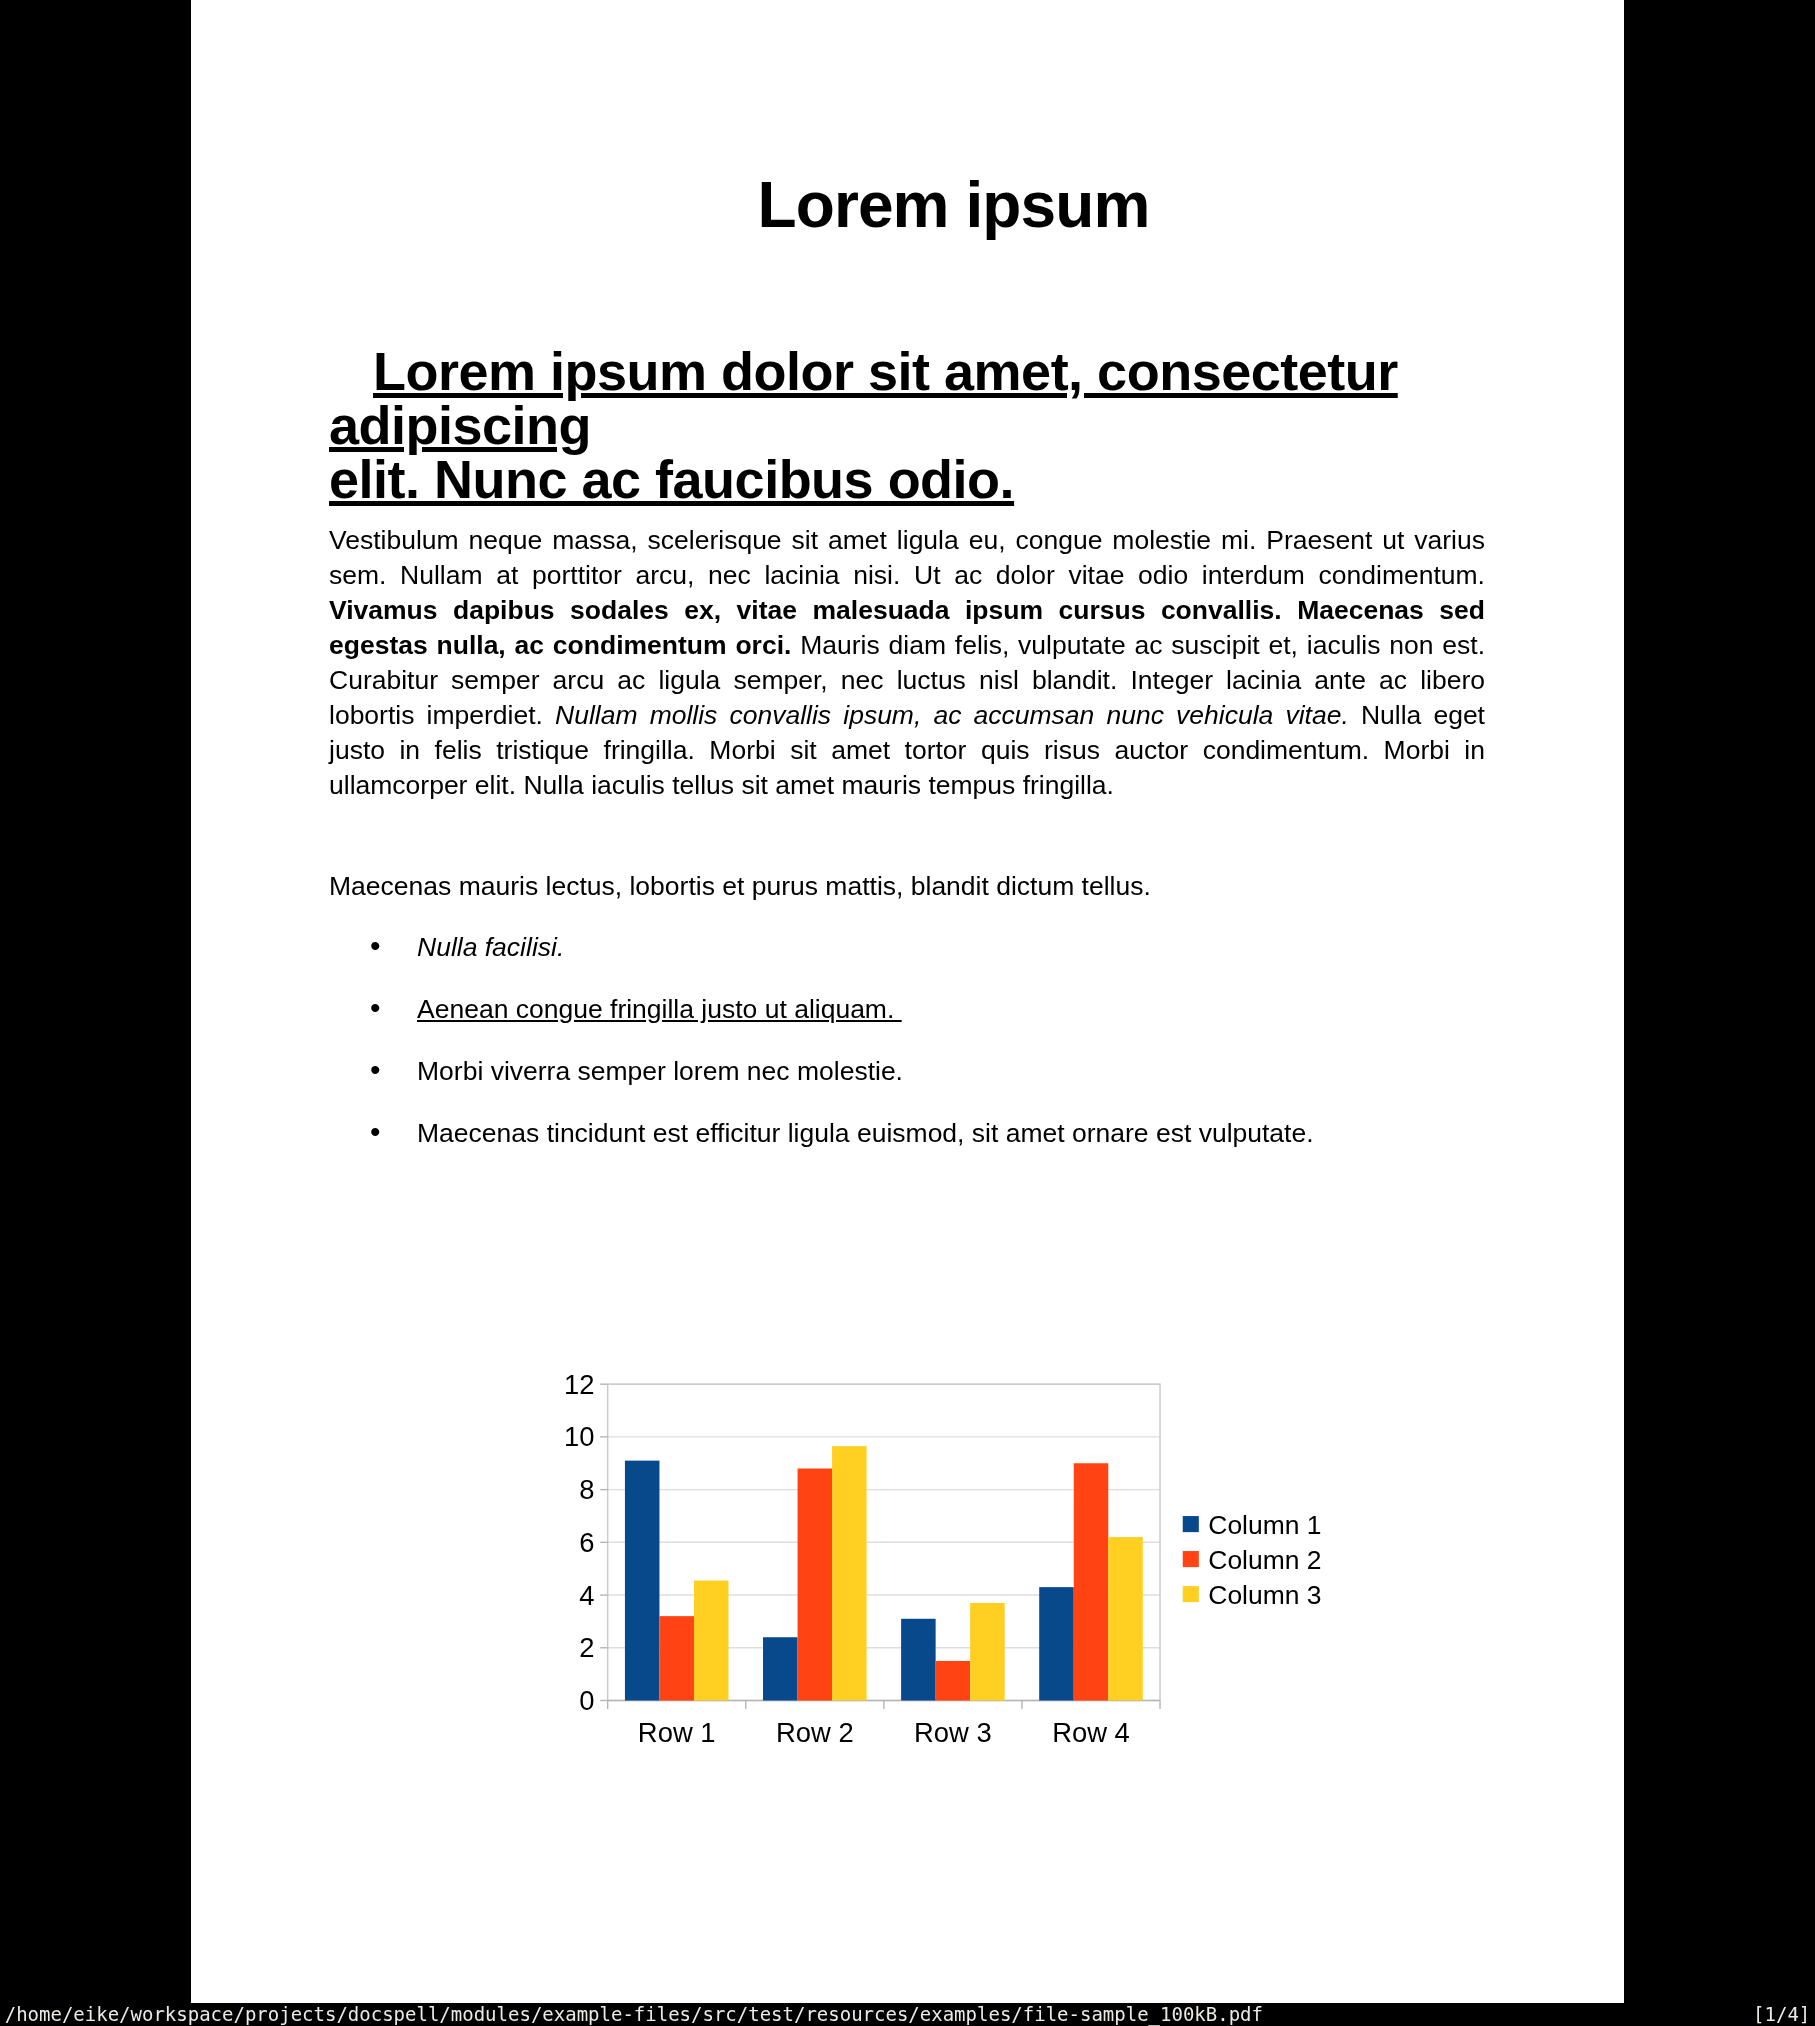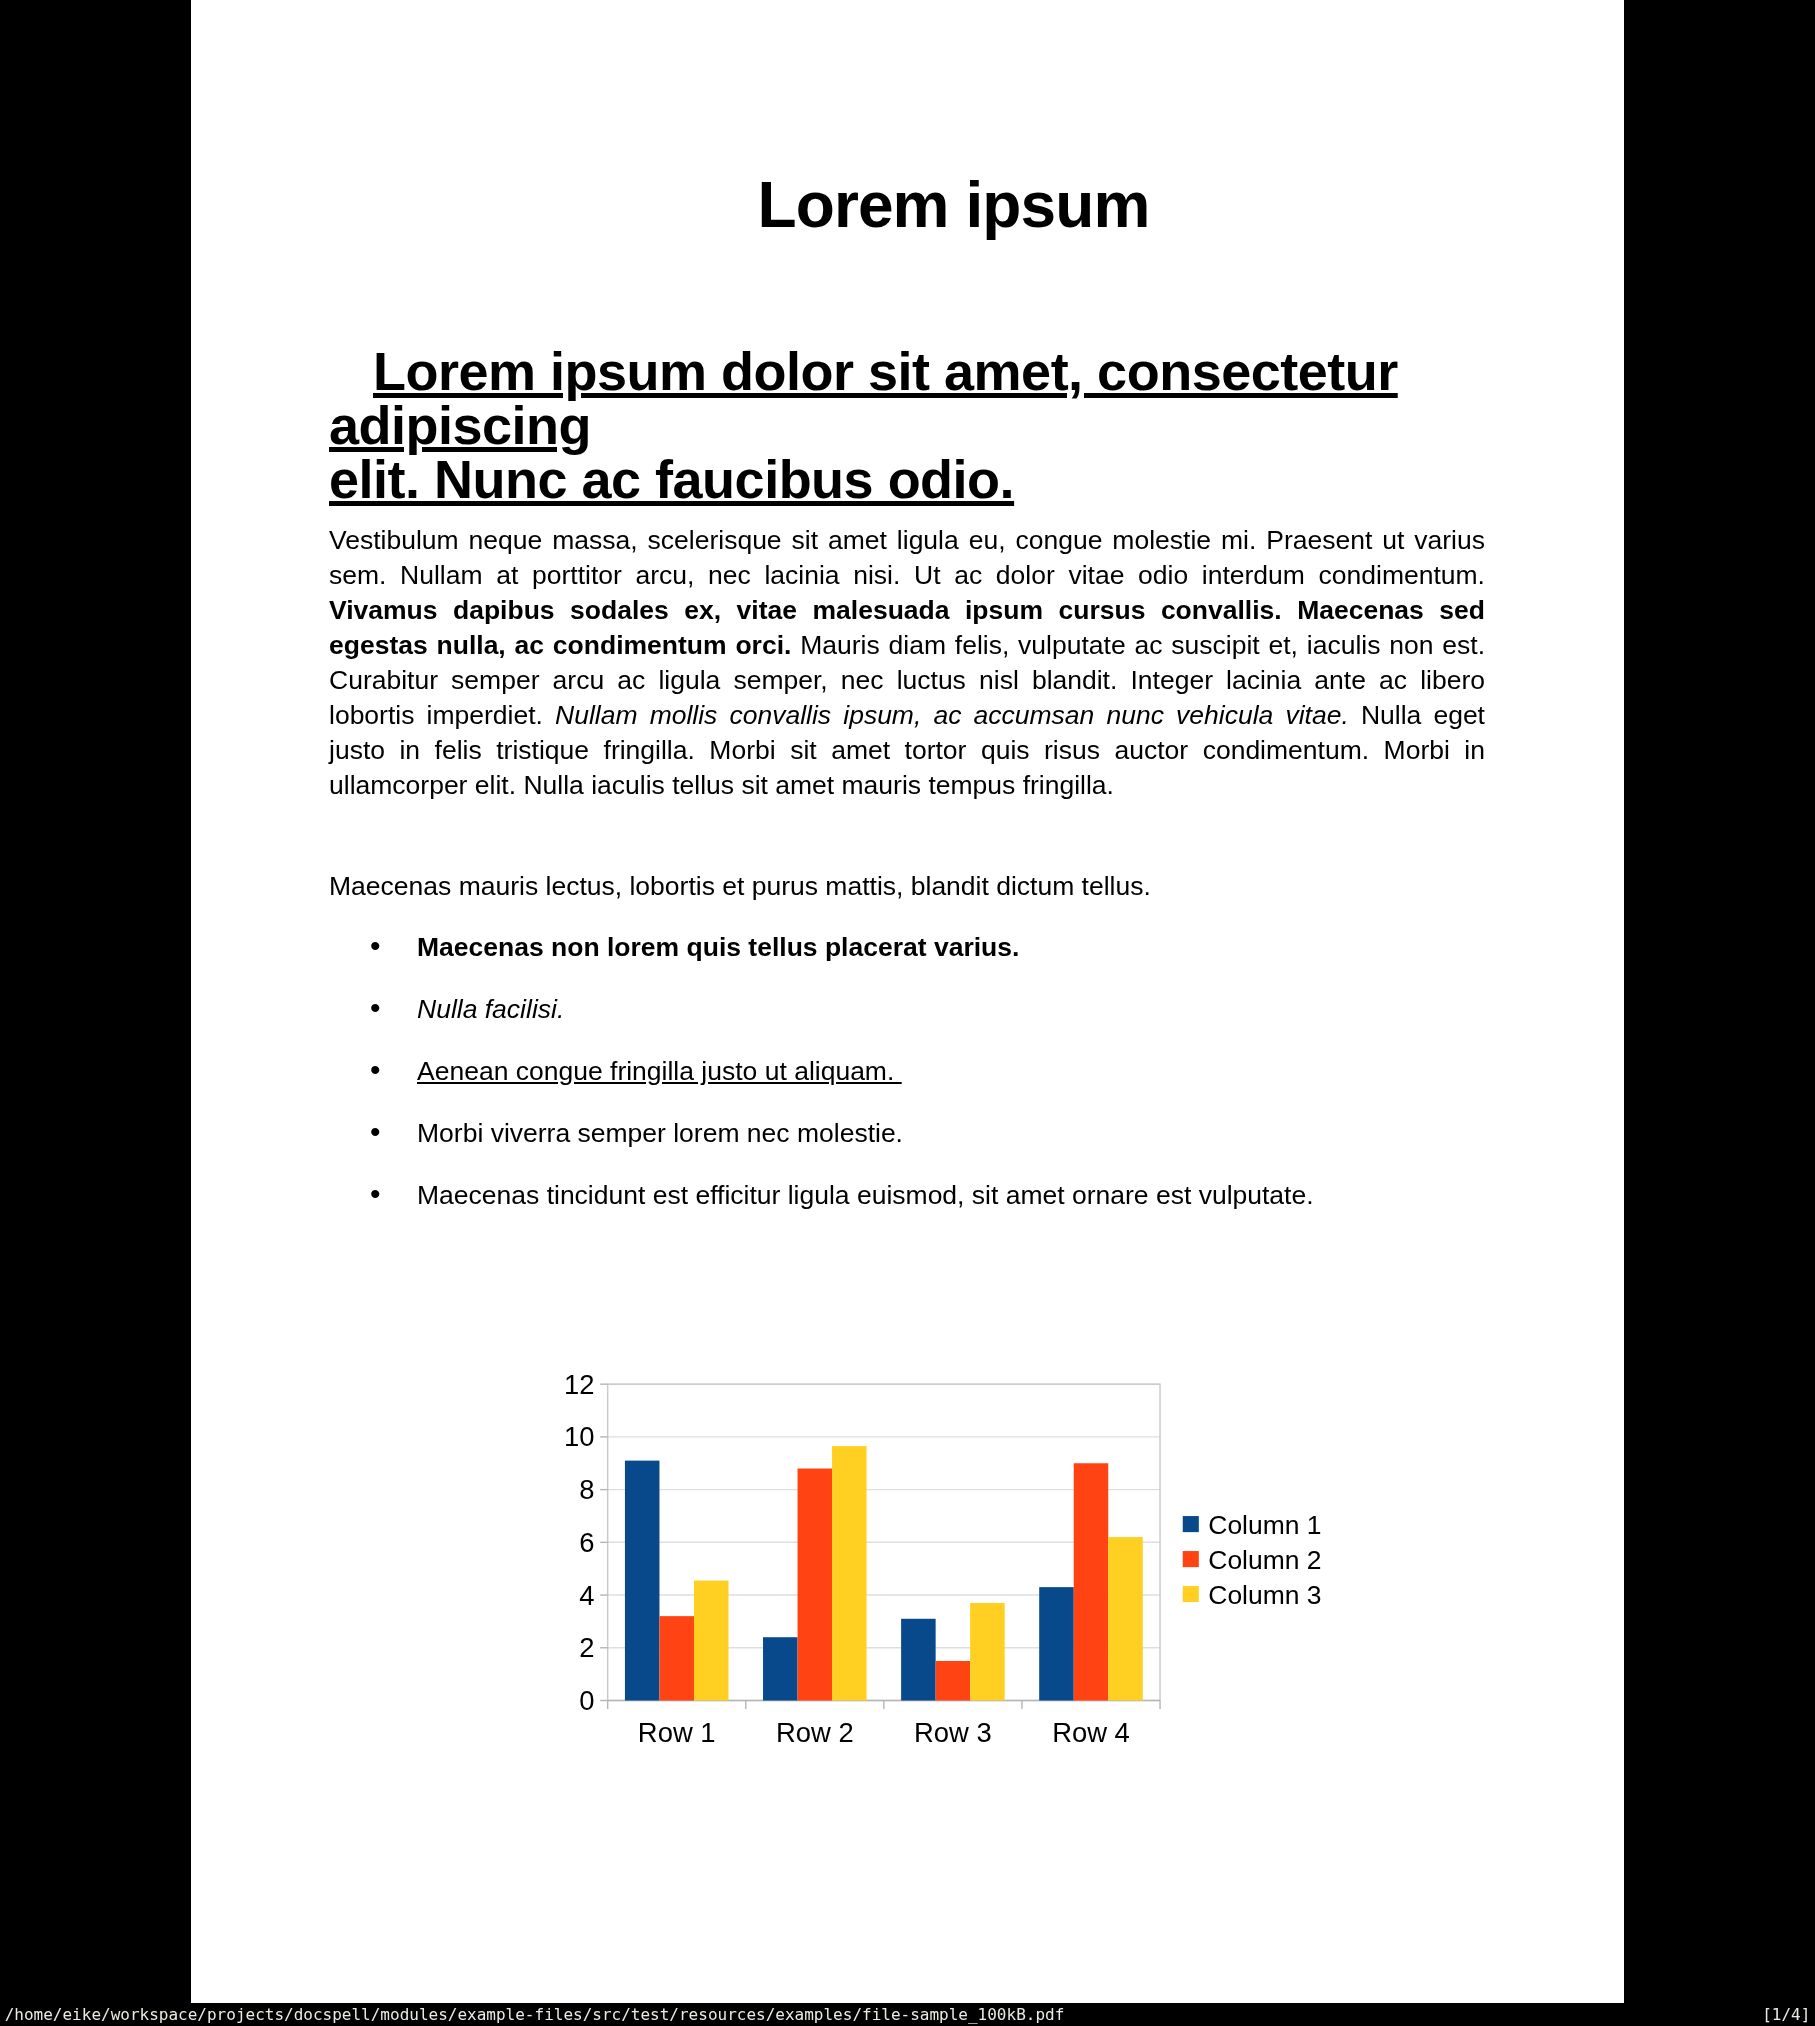--- a/index.html
+++ b/index.html
@@ -56,37 +56,36 @@
     font-size:30px;
   }
   .chart-svg { position:absolute; left:0; top:1325px; }
   .chart-svg text { font-family:"Liberation Sans", sans-serif; fill:#000; }
   .statusbar {
     position:absolute; left:0; top:2003px;
     width:1815px; height:23px;
     background:#000;
     color:#eceae3;
     font-family:"DejaVu Sans Mono","Liberation Mono",monospace;
-    font-size:16px; line-height:23px;
+    font-size:19px; line-height:23px;
     display:flex; justify-content:space-between;
     padding:0 4.7px;
     white-space:nowrap;
   }
 </style>
 </head>
 <body>
 
 <div class="page">
   <h1 class="doc-title">Lorem ipsum</h1>
   <h2 class="doc-heading">Lorem ipsum dolor sit amet, consectetur adipiscing
 elit. Nunc ac faucibus odio.</h2>
   <p class="para para-1"><span class="run-normal">Vestibulum neque massa, scelerisque sit amet ligula eu, congue molestie mi. Praesent ut varius sem. Nullam at porttitor arcu, nec lacinia nisi. Ut ac dolor vitae odio interdum condimentum. </span><span class="run-bold">Vivamus dapibus sodales ex, vitae malesuada ipsum cursus convallis. Maecenas sed egestas nulla, ac condimentum orci. </span><span class="run-normal">Mauris diam felis, vulputate ac suscipit et, iaculis non est. Curabitur semper arcu ac ligula semper, nec luctus nisl blandit. Integer lacinia ante ac libero lobortis imperdiet. </span><span class="run-italic">Nullam mollis convallis ipsum, ac accumsan nunc vehicula vitae. </span><span class="run-normal">Nulla eget justo in felis tristique fringilla. Morbi sit amet tortor quis risus auctor condimentum. Morbi in ullamcorper elit. Nulla iaculis tellus sit amet mauris tempus fringilla.</span></p>
   <p class="para para-2">Maecenas mauris lectus, lobortis et purus mattis, blandit dictum tellus.</p>
   <ul class="bullet-list">
-      <li><span class="run-bold">Maecenas non lorem quis tellus placerat varius.</span></li>
       <li><span class="run-italic">Nulla facilisi.</span></li>
       <li><span class="run-underline">Aenean congue fringilla justo ut aliquam. </span></li>
       <li><span class="run-normal">Morbi viverra semper lorem nec molestie.</span></li>
       <li><span class="run-normal">Maecenas tincidunt est efficitur ligula euismod, sit amet ornare est vulputate.</span></li>
     </ul>
   <svg class="chart-svg" width="1433" height="454" viewBox="0 0 1514 480">
       <line x1="440" y1="341.26" x2="1024" y2="341.26" stroke="#dedede" stroke-width="1.5"></line>
       <line x1="440" y1="285.52" x2="1024" y2="285.52" stroke="#dedede" stroke-width="1.5"></line>
       <line x1="440" y1="229.78" x2="1024" y2="229.78" stroke="#dedede" stroke-width="1.5"></line>
       <line x1="440" y1="174.04" x2="1024" y2="174.04" stroke="#dedede" stroke-width="1.5"></line>

